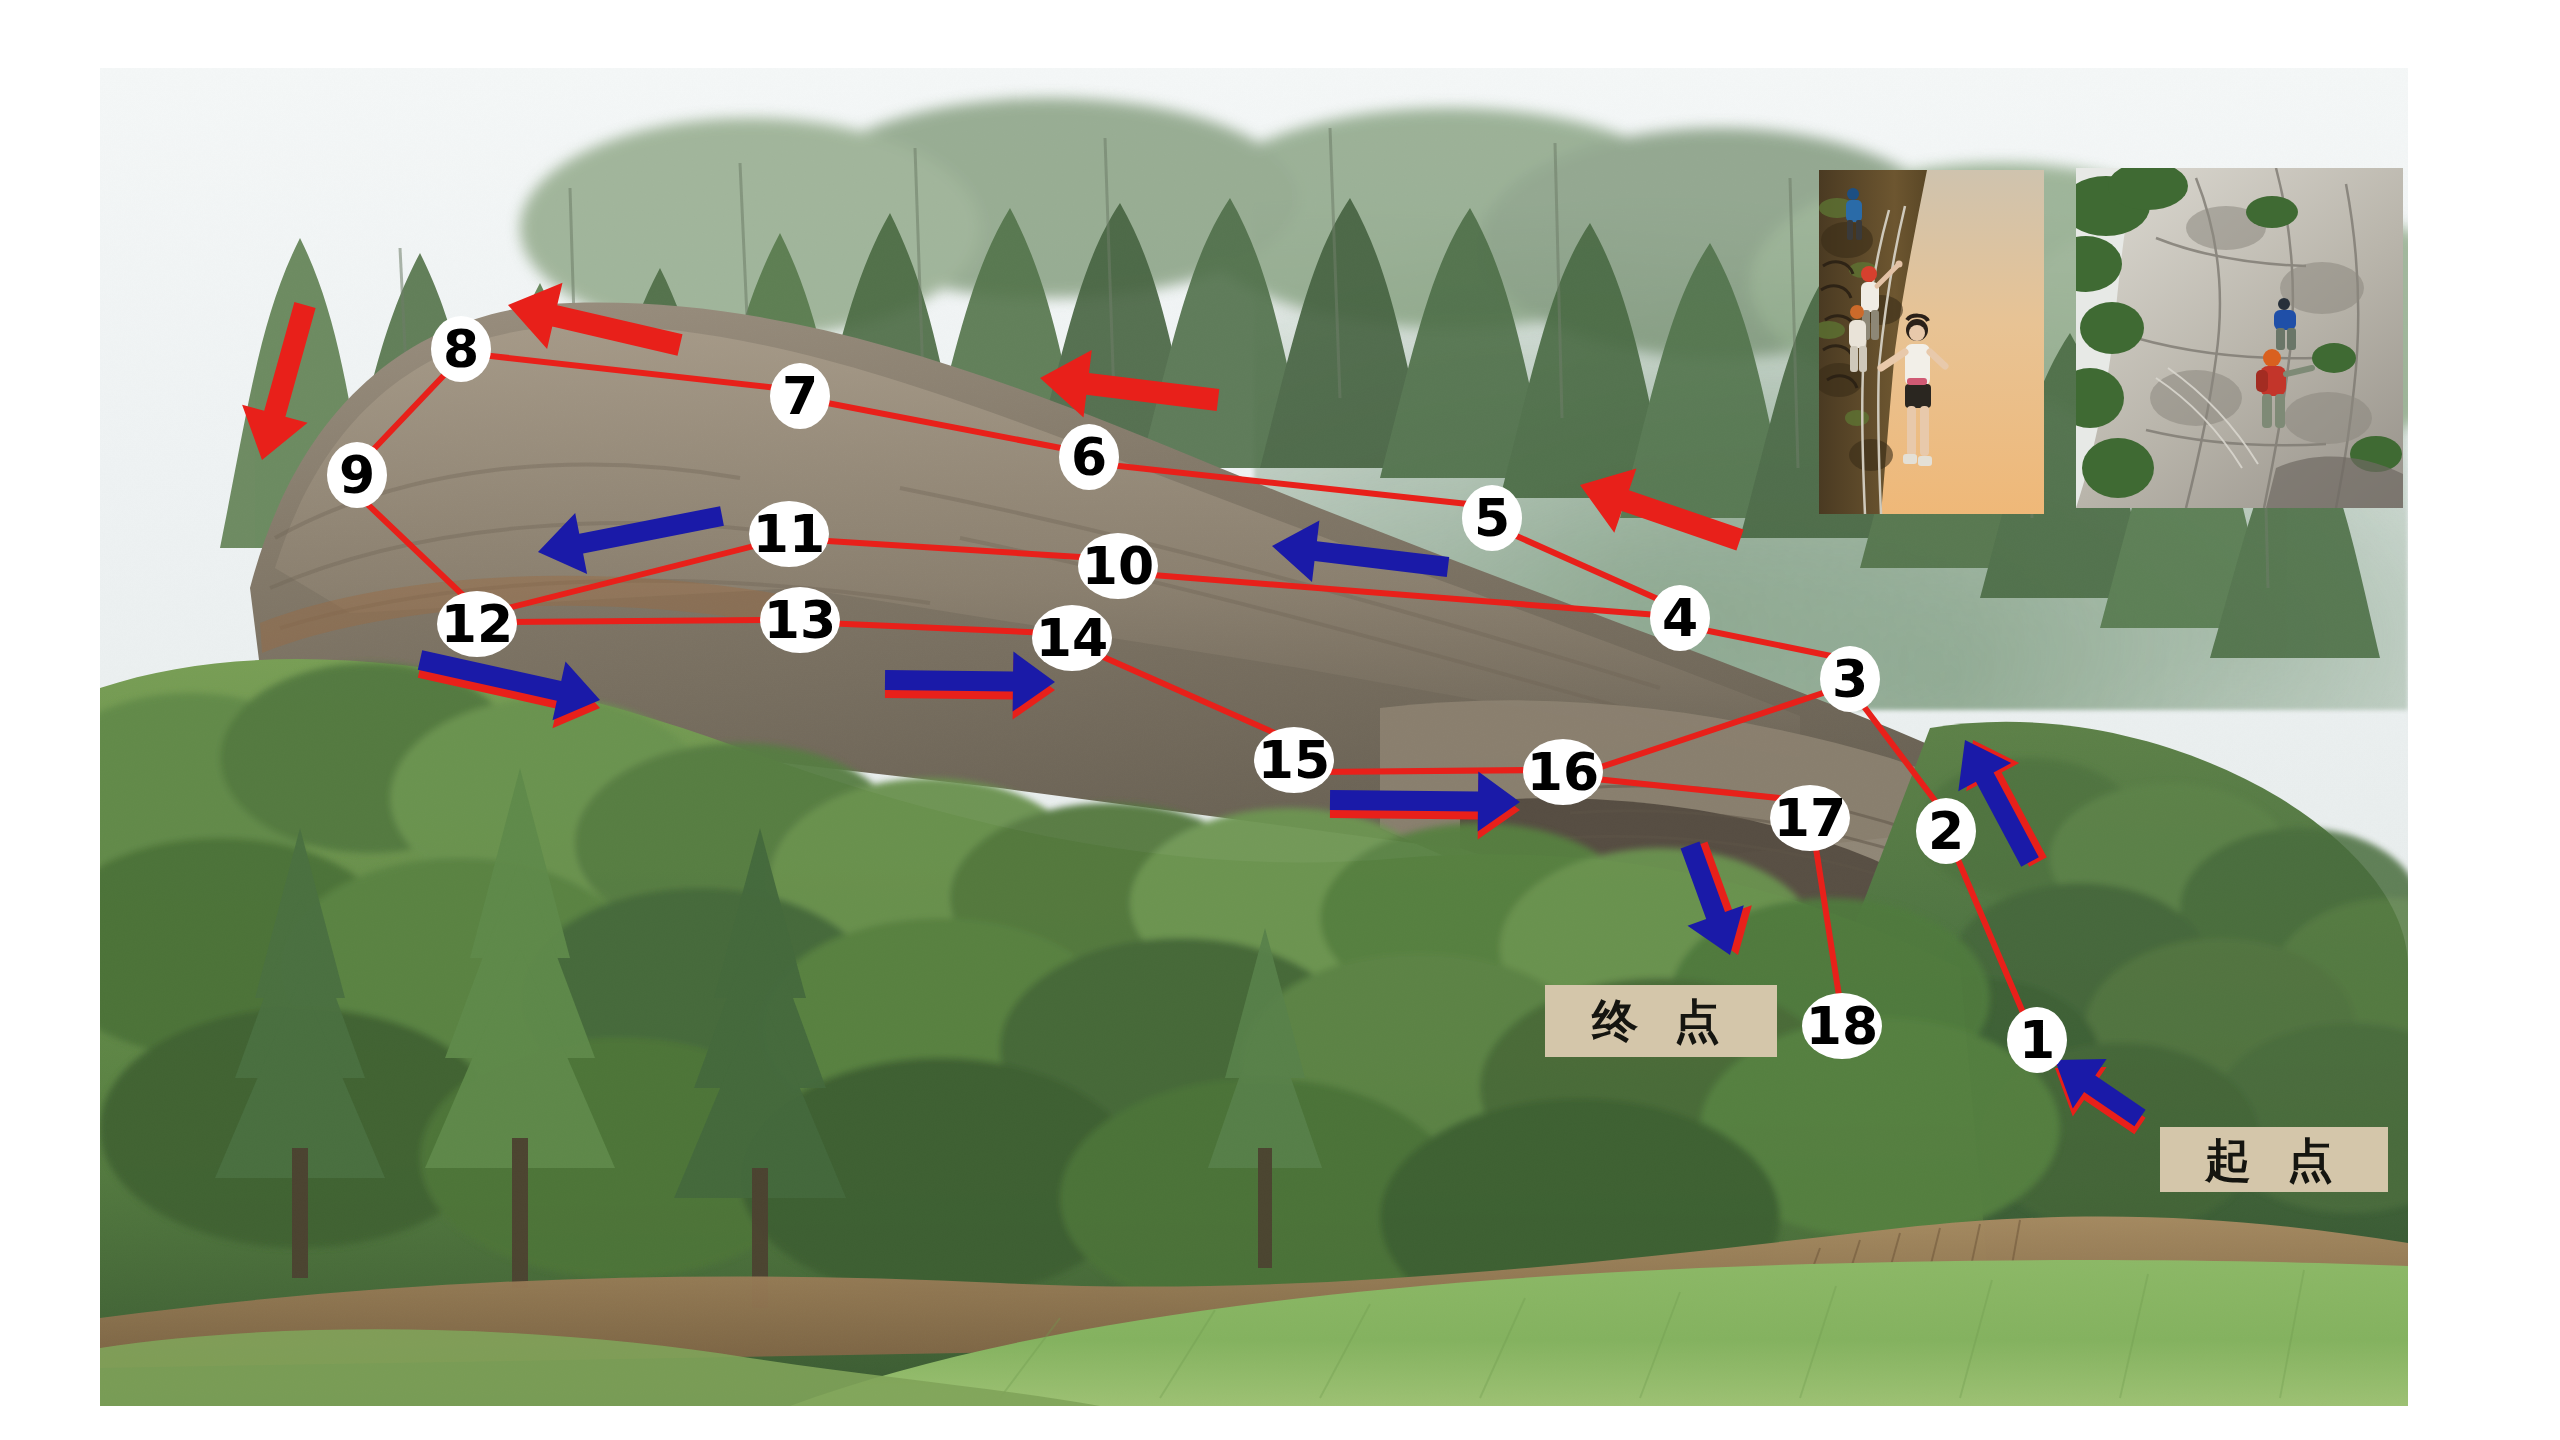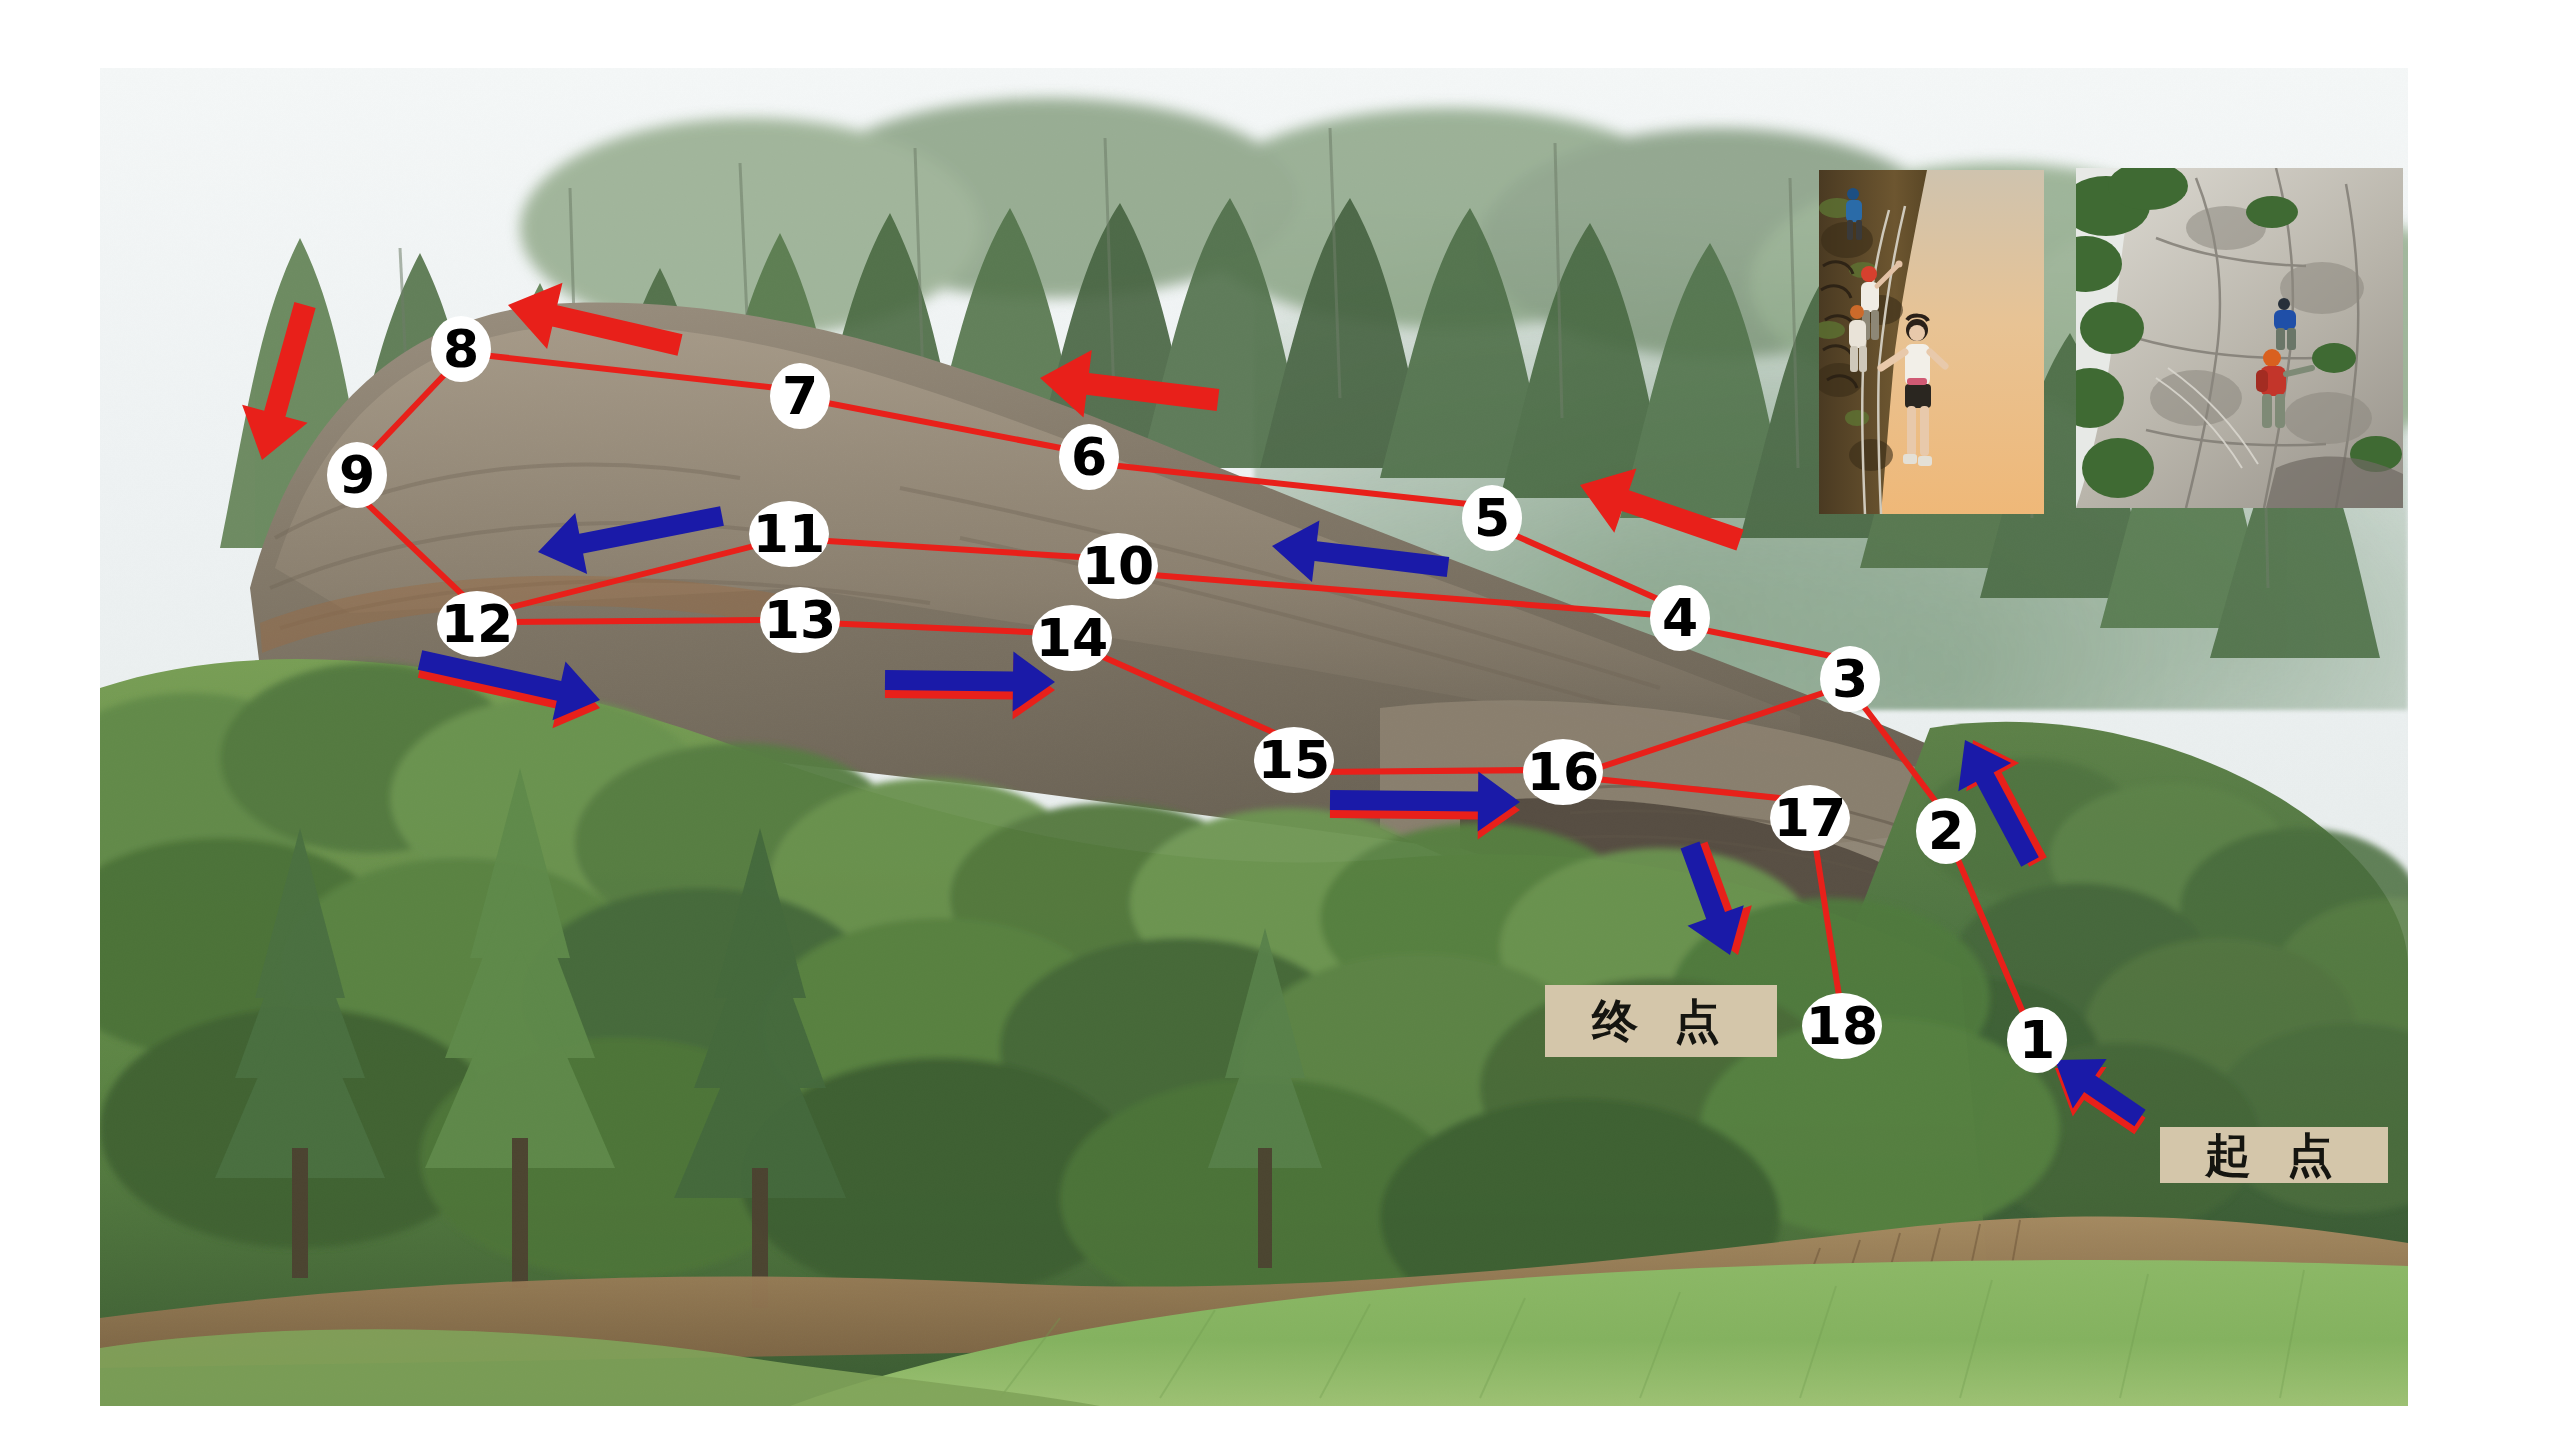--- a/index.html
+++ b/index.html
@@ -32,21 +32,21 @@
 
   
   .cap{
     position:absolute;background:#d4c6aa;color:#151510;
     font-family:"DejaVu Sans","Liberation Sans",sans-serif;font-weight:700;
     display:flex;align-items:center;justify-content:center;
     letter-spacing:2px;line-height:1;white-space:nowrap;
   }
   #title-box{left:1771px;top:68px;width:645px;height:63px;font-size:44px;letter-spacing:1px;}
   #end-box{left:1545px;top:985px;width:232px;height:72px;font-size:46px;letter-spacing:10px;text-align:right;}
-  #start-box{left:2160px;top:1127px;width:228px;height:56px;font-size:46px;letter-spacing:10px;}
+  #start-box{left:2160px;top:1127px;width:228px;height:65px;font-size:46px;letter-spacing:10px;}
 
   
   .inset{position:absolute;overflow:hidden;background:#7a6a52;}
   #inset-left{left:1819px;top:170px;width:225px;height:344px;}
   #inset-right{left:2076px;top:168px;width:327px;height:340px;}
 
   
   text{font-family:"DejaVu Sans","Liberation Sans",sans-serif;}
 </style>
 </head>

